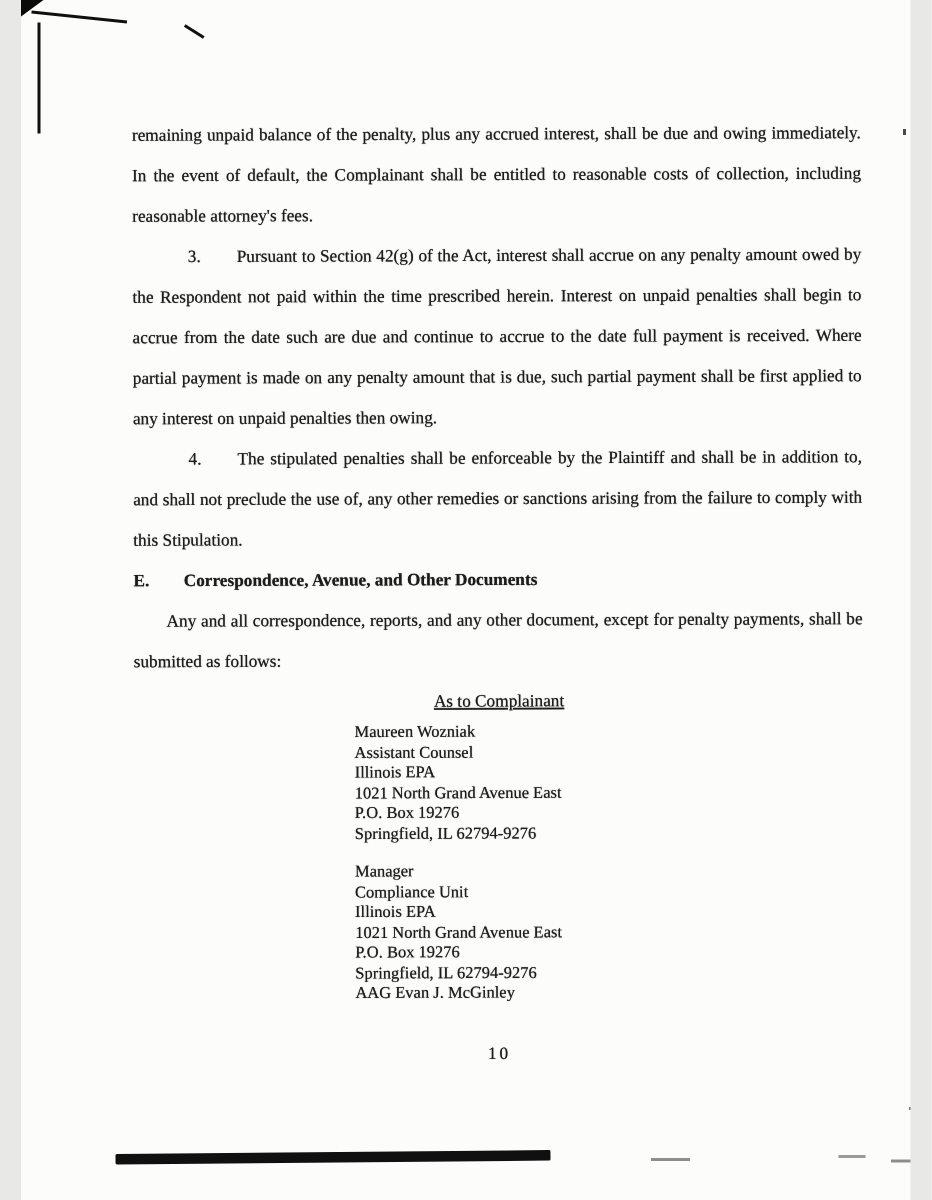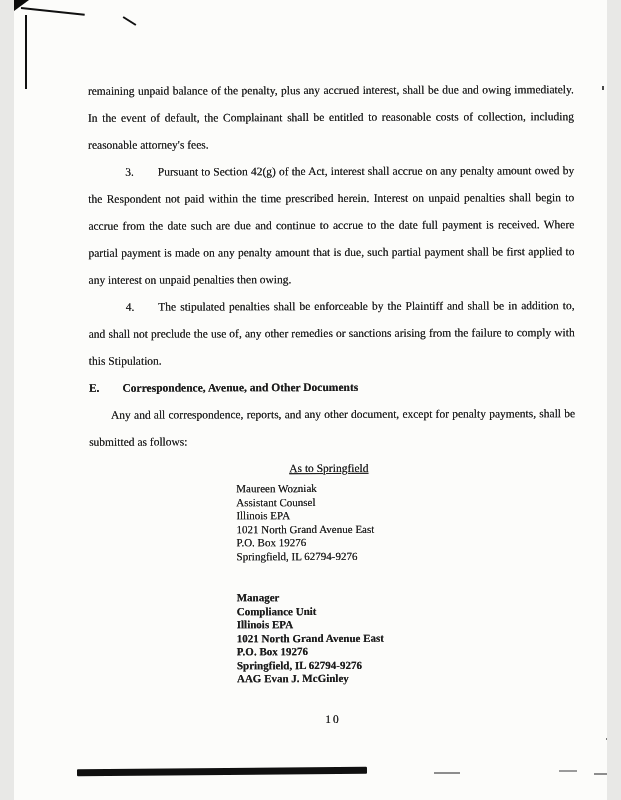--- a/index.html
+++ b/index.html
@@ -55,22 +55,21 @@
     text-align: left;
   }
   .address {
     margin: 0 0 0 147px;
     font-size: 11px;
     line-height: 13.5px;
     white-space: pre-line;
     text-align: left;
   }
   .address-second {
-    margin-top: 28px;
-    font-weight: bold;
+    margin-top: 12px;
   }
   .page-number {
     margin-top: 20px;
     line-height: 27px;
     text-align: center;
     letter-spacing: 2px;
   }
   
   .art {
     position: absolute;
@@ -158,21 +157,21 @@
     <p class="para">remaining unpaid balance of the penalty, plus any accrued interest, shall be due and owing immediately.  In the event of default, the Complainant shall be entitled to reasonable costs of collection, including reasonable attorney's fees.</p>
 
     <p class="para numbered"><span class="pnum">3.</span><span>Pursuant to Section 42(g) of the Act, interest shall accrue on any penalty amount owed by the Respondent not paid within the time prescribed herein.  Interest on unpaid penalties shall begin to accrue from the date such are due and continue to accrue to the date full payment is received.  Where partial payment is made on any penalty amount that is due, such partial payment shall be first applied to any interest on unpaid penalties then owing.</span></p>
 
     <p class="para numbered"><span class="pnum">4.</span><span>The stipulated penalties shall be enforceable by the Plaintiff and shall be in addition to, and shall not preclude the use of, any other remedies or sanctions arising from the failure to comply with this Stipulation.</span></p>
 
     <p class="para section-heading"><span class="sec-label">E.</span><span class="sec-title">Correspondence, Avenue, and Other Documents</span></p>
 
     <p class="para submission">Any and all correspondence, reports, and any other document, except for penalty payments, shall be submitted as follows:</p>
 
-    <p class="as-to">As to Springfield</p>
+    <p class="as-to">As to Complainant</p>
 
     <div class="address">Maureen Wozniak
 Assistant Counsel
 Illinois EPA
 1021 North Grand Avenue East
 P.O. Box 19276
 Springfield, IL 62794-9276</div>
 
     <div class="address address-second">Manager
 Compliance Unit

